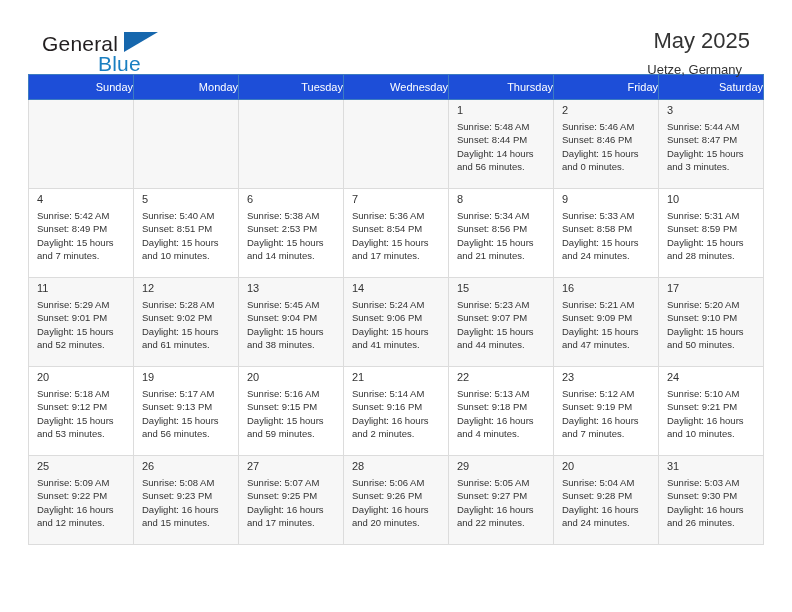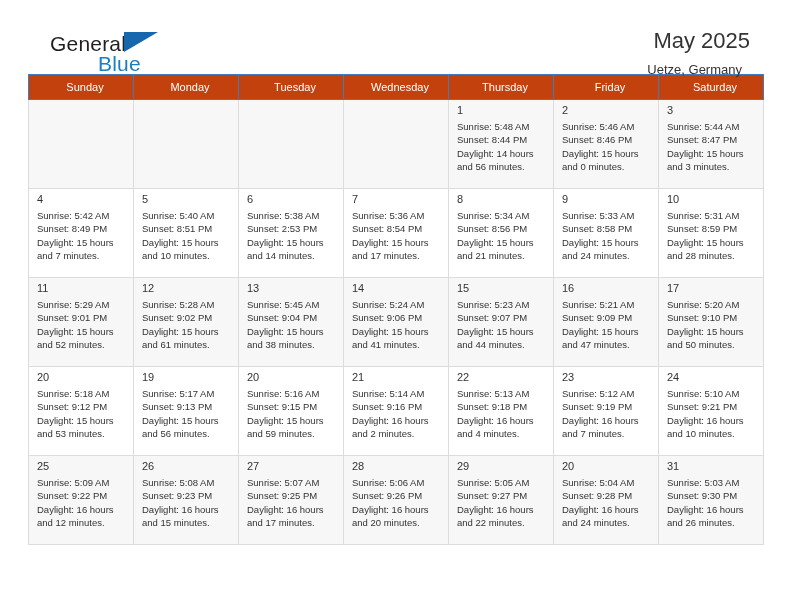--- a/index.html
+++ b/index.html
@@ -31,21 +31,21 @@
     padding-top: 26px;
     box-sizing: border-box;
   }
   .brand {
     position: relative;
     width: 200px;
     height: 52px;
   }
   .brand-general {
     position: absolute;
-    left: 22px;
+    left: 14px;
     top: 6px;
     font-size: 21px;
     letter-spacing: .2px;
     color: #231f20;
   }
   .brand-blue {
     position: absolute;
     left: 70px;
     top: 26px;
     font-size: 21px;
@@ -80,25 +80,25 @@
     font-weight: normal;
   }
 
   
   .calendar {
     width: 736px;
     border-collapse: collapse;
     table-layout: fixed;
   }
   .calendar th {
-    background: #c2410c;
+    background: #1d4ed8;
     color: #ffffff;
     font-size: 11px;
     font-weight: normal;
-    text-align: center;
+    text-align: right;
     padding: 6px 0 6px 8px;
     height: 21px;
     box-sizing: border-box;
     border: 1px solid #3d7cc0;
   }
   .calendar td {
     vertical-align: top;
     border: 1px solid #dcdcdc;
     padding: 0;
     height: 89px;

